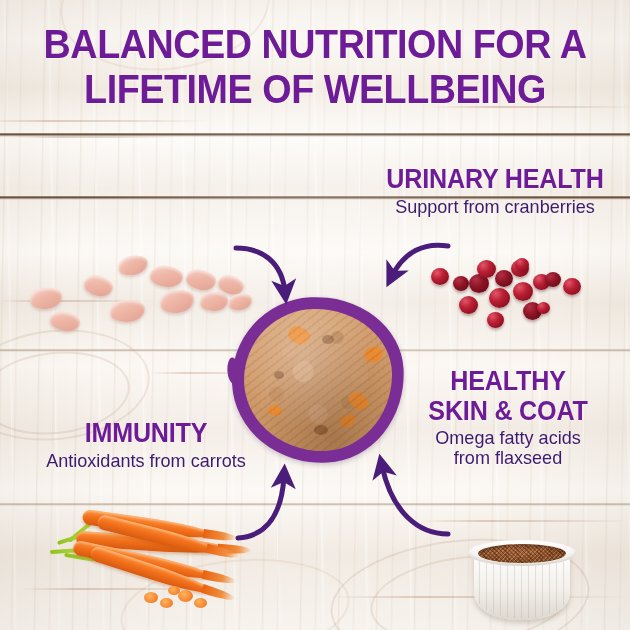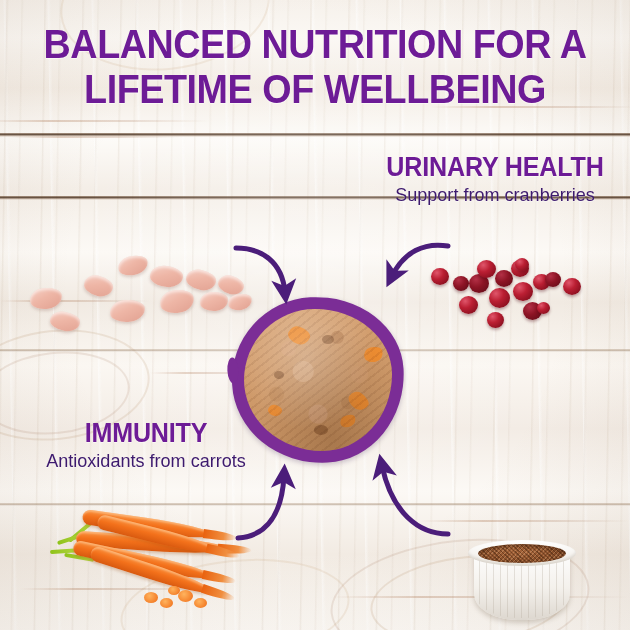--- a/index.html
+++ b/index.html
@@ -129,21 +129,21 @@
     font-family: "Liberation Sans Narrow", "Liberation Sans", sans-serif;
     font-weight: 400;
     font-size: 19px;
     line-height: 22px;
     transform: scaleX(0.95);
     margin-top: 2px;
     text-shadow: 0 1px 0 rgba(255,255,255,.45);
   }
 
   #blk-energy   { left: 6px;   top: 155px;  width: 336px; }
-  #blk-urinary  { left: 366px; top: 152px;  width: 258px; }
+  #blk-urinary  { left: 366px; top: 164px;  width: 258px; }
   #blk-immunity { left: 2px;   top: 418px;  width: 288px; }
   #blk-skin     { left: 392px; top: 366px;  width: 232px; }
 
   
   #food-wrap {
     position: absolute;
     left: 232px; top: 297px;
     width: 172px; height: 166px;
   }
   .food-ring {
@@ -432,14 +432,20 @@
   <div class="block" id="blk-urinary">
     <div class="block-title">URINARY HEALTH</div>
     <div class="block-sub">Support from cranberries</div>
   </div>
 
   <div class="block" id="blk-immunity">
     <div class="block-title">IMMUNITY</div>
     <div class="block-sub">Antioxidants from carrots</div>
   </div>
 
+  <div class="block" id="blk-skin">
+    <div class="block-title">HEALTHY</div>
+    <div class="block-title">SKIN &amp; COAT</div>
+    <div class="block-sub" style="margin-top:1px">Omega fatty acids</div>
+    <div class="block-sub" style="margin-top:-2px">from flaxseed</div>
+  </div>
 
 </div>
 
 </body></html>

